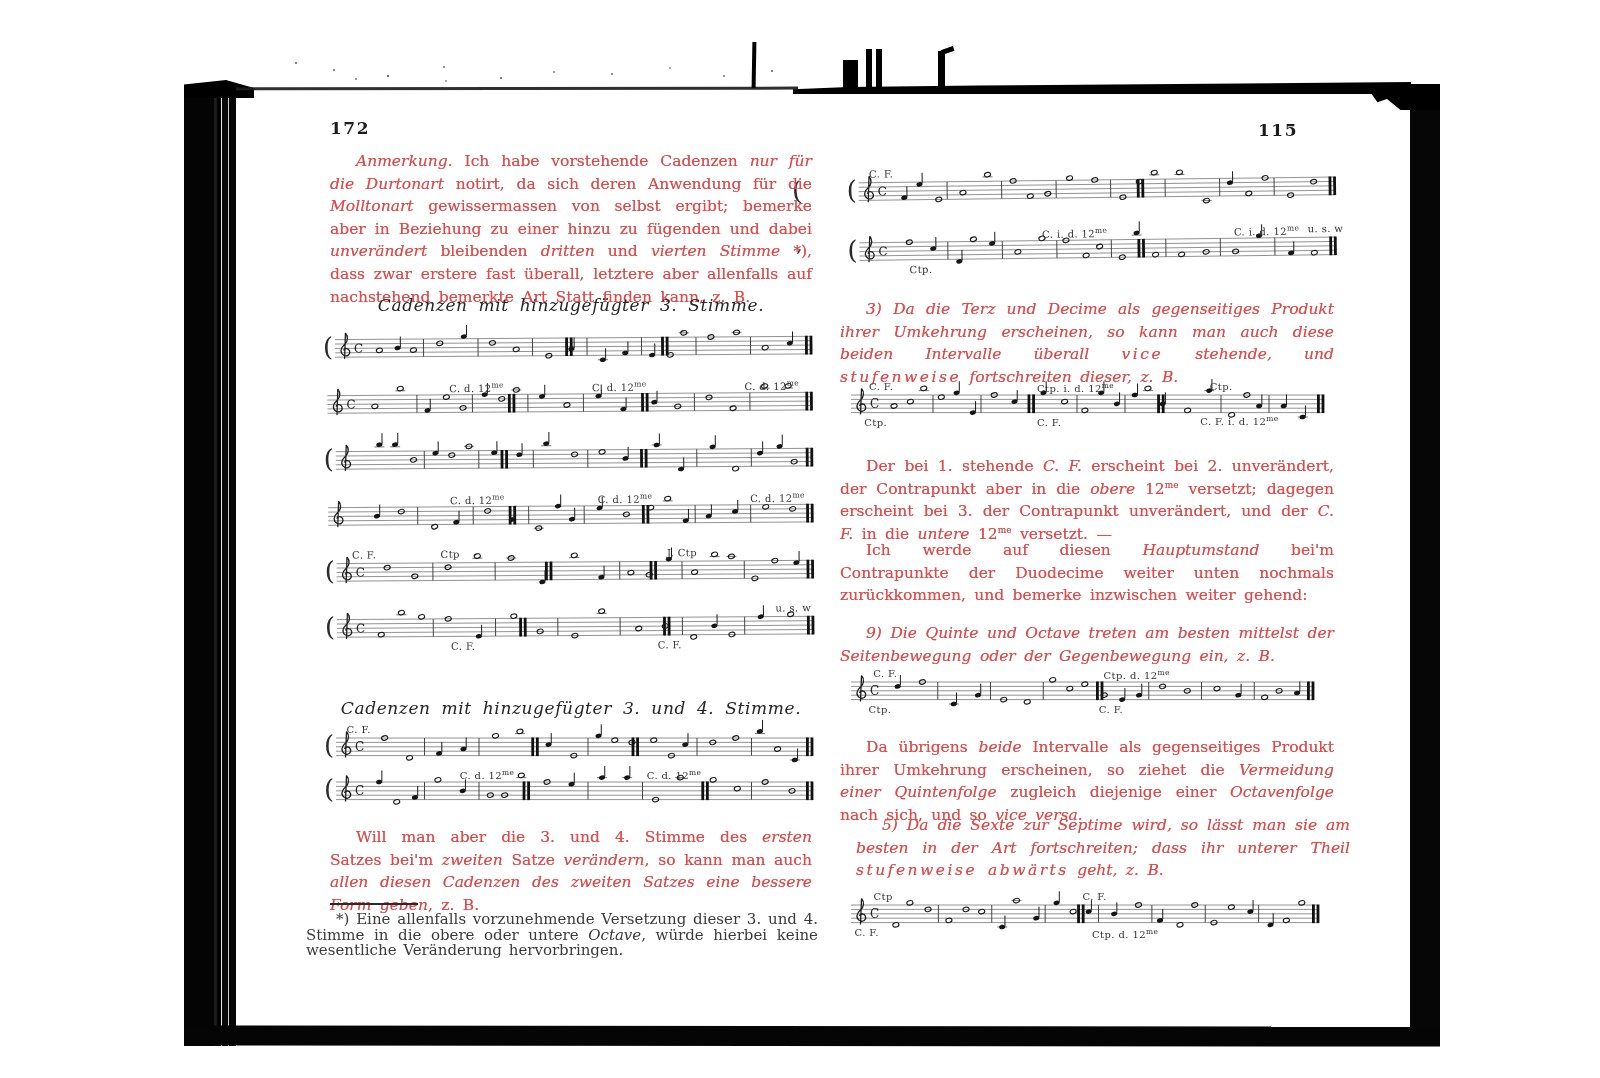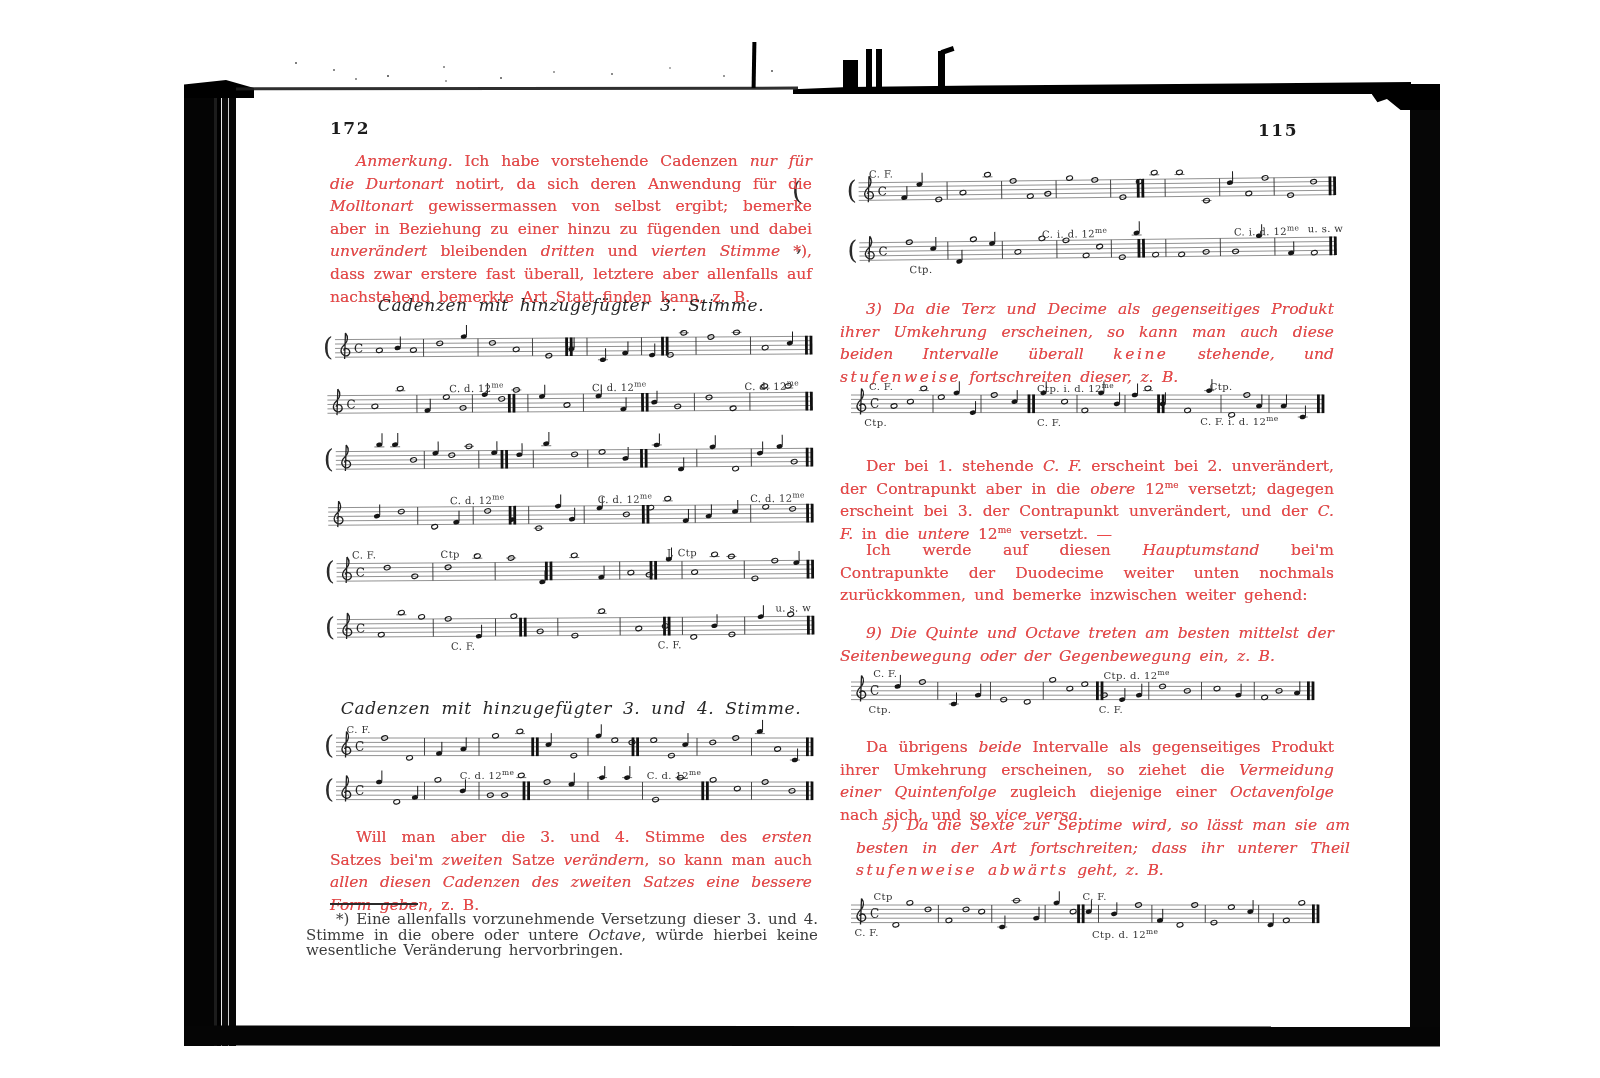--- a/index.html
+++ b/index.html
@@ -614,21 +614,21 @@
           <ellipse cx="445.69840295087886" cy="37.400000000000006" rx="3.1" ry="2.2" transform="rotate(-14 445.69840295087886 37.400000000000006)" fill="#151515"></ellipse>
           <ellipse cx="468.8993041772734" cy="37.400000000000006" rx="3.1" ry="2.2" transform="rotate(-14 468.8993041772734 37.400000000000006)" fill="none" stroke="#1a1a1a" stroke-width="1.1"></ellipse>
         </svg>
         <div class="mlabel" style="left: 13%; top: 44px;">Ctp.</div>
         <div class="mlabel" style="left: 40%; top: 8px;">C. i. d. 12<sup>me</sup></div>
         <div class="mlabel" style="left: 79%; top: 8px;">C. i. d. 12<sup>me</sup></div>
         <div class="mlabel" style="left: 94%; top: 8px;">u. s. w</div>
       </div>
     </div>
 
-  <div class="abs para" style="left:840px;top:298px;width:494px;"><span class="it">3) Da die Terz und Decime als gegenseitiges Produkt ihrer Umkehrung erscheinen, so kann man auch diese beiden Intervalle überall </span><span class="it ls">keine</span><span class="it"> stehende, und </span><span class="it ls">stufenweise</span><span class="it"> fortschreiten dieser, z. B.</span></div>
+  <div class="abs para" style="left:840px;top:298px;width:494px;"><span class="it">3) Da die Terz und Decime als gegenseitiges Produkt ihrer Umkehrung erscheinen, so kann man auch diese beiden Intervalle überall </span><span class="it ls">vice</span><span class="it"> stehende, und </span><span class="it ls">stufenweise</span><span class="it"> fortschreiten dieser, z. B.</span></div>
 
   <div class="abs music" style="left:845px;top:368px;width:480px;">
       <div class="msys" style="height: 70px;">
         <svg width="480" height="70">
           <line x1="6" y1="27" x2="478" y2="27" stroke="#6e6e6e" stroke-width="0.75"></line>
           <line x1="6" y1="31.4" x2="478" y2="31.4" stroke="#6e6e6e" stroke-width="0.75"></line>
           <line x1="6" y1="35.8" x2="478" y2="35.8" stroke="#6e6e6e" stroke-width="0.75"></line>
           <line x1="6" y1="40.2" x2="478" y2="40.2" stroke="#6e6e6e" stroke-width="0.75"></line>
           <line x1="6" y1="44.6" x2="478" y2="44.6" stroke="#6e6e6e" stroke-width="0.75"></line>
           <path d="M16.5 20.5 C19.5 24 19 29 15.5 32 C11.5 35.5 10.5 40 14.5 42.5 C18 44.5 21.5 42 20.5 38.5 C19.5 35.5 15.5 35 14.5 38 M16.5 20.5 L15.5 46.5" fill="none" stroke="#1f1f1f" stroke-width="1.3"></path>

